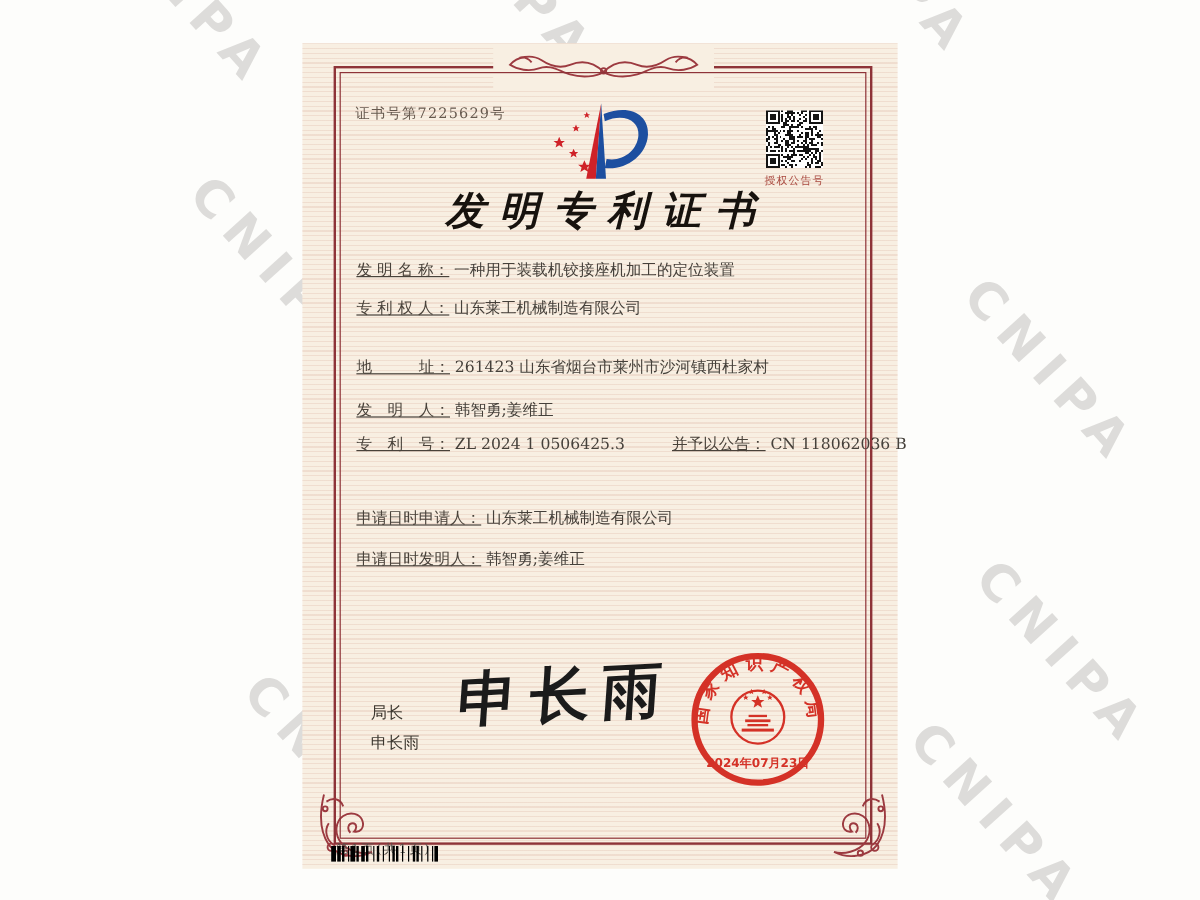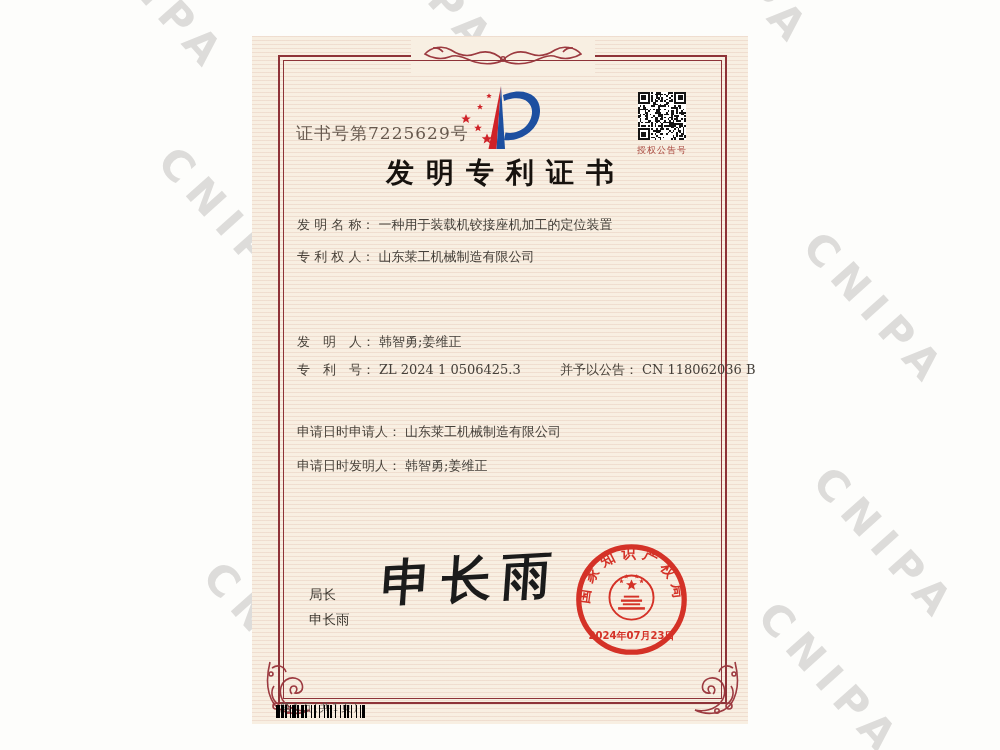--- a/index.html
+++ b/index.html
@@ -28,30 +28,30 @@
            #f8efe2;}
   #border-box{position:absolute;left:26px;top:19px;width:445px;height:645px;
               border:2.5px solid #8e3338;}
   #border-box::after{content:"";position:absolute;inset:3px;border:1px solid #8e3338;pointer-events:none;}
   .ornament-top{position:absolute;left:50%;top:-17px;margin-left:-92px;width:184px;height:34px;
                 background:#f8efe2;display:flex;align-items:center;justify-content:center;}
   .corner{position:absolute;width:78px;height:84px;}
   .corner.bl{left:-16px;bottom:-16px;}
   .corner.br{right:-16px;bottom:-16px;transform:scaleX(-1);}
   
-  #cert-number{position:absolute;left:44px;top:50px;font-size:17px;color:#66594e;letter-spacing:1px;margin-top:36px;}
+  #cert-number{position:absolute;left:44px;top:50px;font-size:12px;color:#66594e;letter-spacing:1px;}
   #logo{position:absolute;left:200px;top:46px;}
   #qr{position:absolute;left:386px;top:56px;}
   #qr-caption{position:absolute;left:370px;top:108px;width:80px;text-align:center;
               font-size:9px;color:#a8473d;letter-spacing:1px;}
   #doc-title{position:absolute;left:0;top:118px;width:100%;text-align:center;
-             font-size:28px;font-weight:700;letter-spacing:12px;text-indent:12px;color:#17120e;}
+             font-size:33px;font-weight:700;letter-spacing:12px;text-indent:12px;color:#17120e;font-style:italic;}
   
   .row{position:absolute;left:45px;width:425px;font-size:13px;color:#45403a;white-space:nowrap;}
-  .row .lbl{color:#49423a;margin-right:4px;}
+  .row .lbl{color:#49423a;margin-right:4px;text-decoration:underline;}
   .row .col2{position:absolute;left:263px;}
   .r1{top:180px}.r2{top:212px}.r3{top:261px}.r4{top:297px}
   .r5{top:325px}.r6{top:352px}.r7{top:387px}.r8{top:421px}
   
   #statement{position:absolute;left:48px;top:460px;width:410px;font-size:11.5px;line-height:27px;
              color:#77655a;text-indent:24px;letter-spacing:.3px;}
   
   #signer{position:absolute;left:57px;top:546px;font-size:13.5px;line-height:25px;color:#3c372f;}
   #signature{position:absolute;left:102px;top:510px;width:235px;text-align:center;
              font-size:50px;font-weight:600;color:#1b1b1b;letter-spacing:10px;
@@ -446,20 +446,23 @@
     <div id="qr-caption">授权公告号</div>
 
     <div id="doc-title">发明专利证书</div>
 
     <div class="row r1">
       <span class="lbl">发 明 名 称：</span><span class="val">一种用于装载机铰接座机加工的定位装置</span>
     </div>
     <div class="row r2">
       <span class="lbl">专 利 权 人：</span><span class="val">山东莱工机械制造有限公司</span>
     </div>
+    <div class="row r3">
+      <span class="lbl">地　　　址：</span><span class="val">261423 山东省烟台市莱州市沙河镇西杜家村</span>
+    </div>
     <div class="row r4">
       <span class="lbl">发　明　人：</span><span class="val">韩智勇;姜维正</span>
     </div>
     <div class="row r5">
       <span class="lbl">专　利　号：</span><span class="val">ZL 2024 1 0506425.3</span>
       <span class="col2"><span class="lbl">并予以公告：</span><span class="val">CN 118062036 B</span></span>
     </div>
     <div class="row r7">
       <span class="lbl">申请日时申请人：</span><span class="val">山东莱工机械制造有限公司</span>
     </div>

